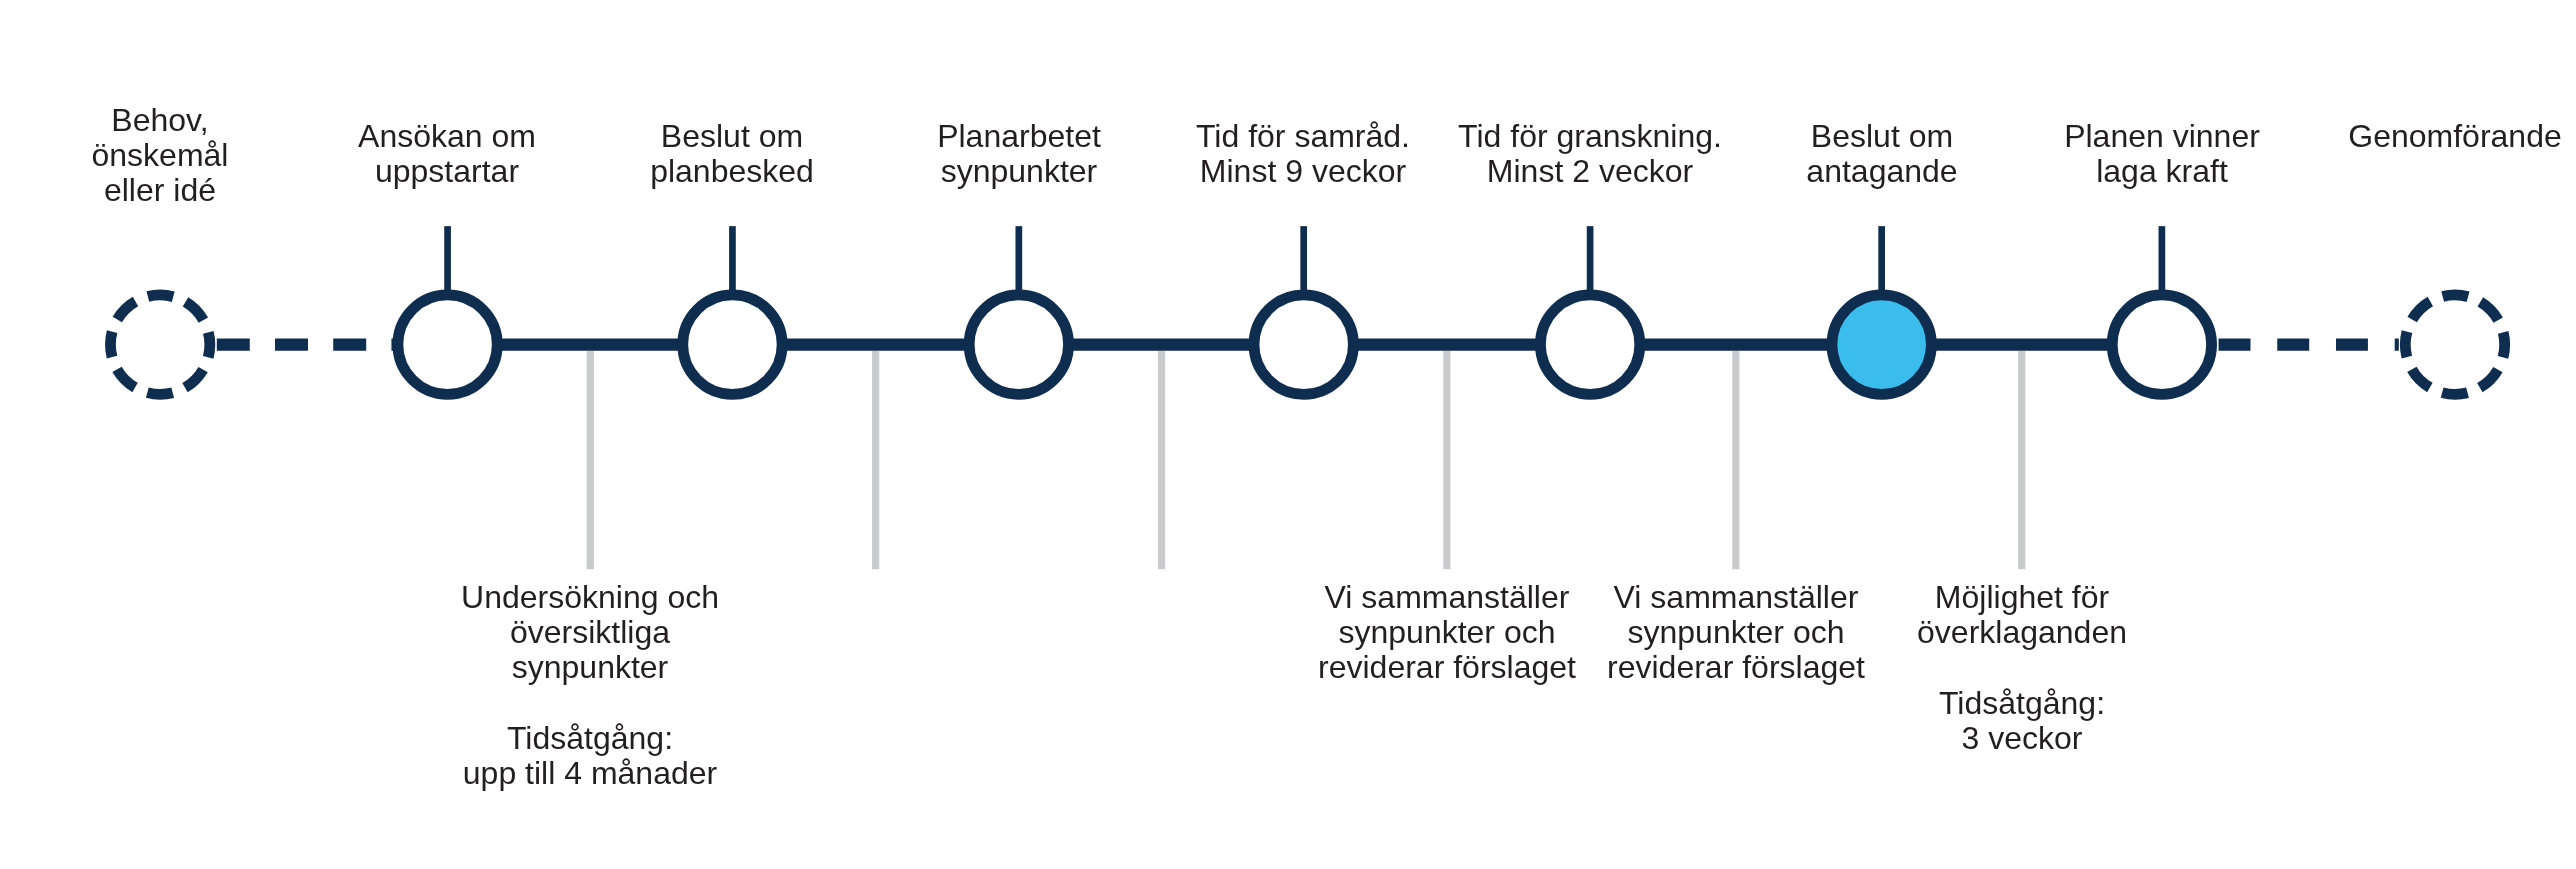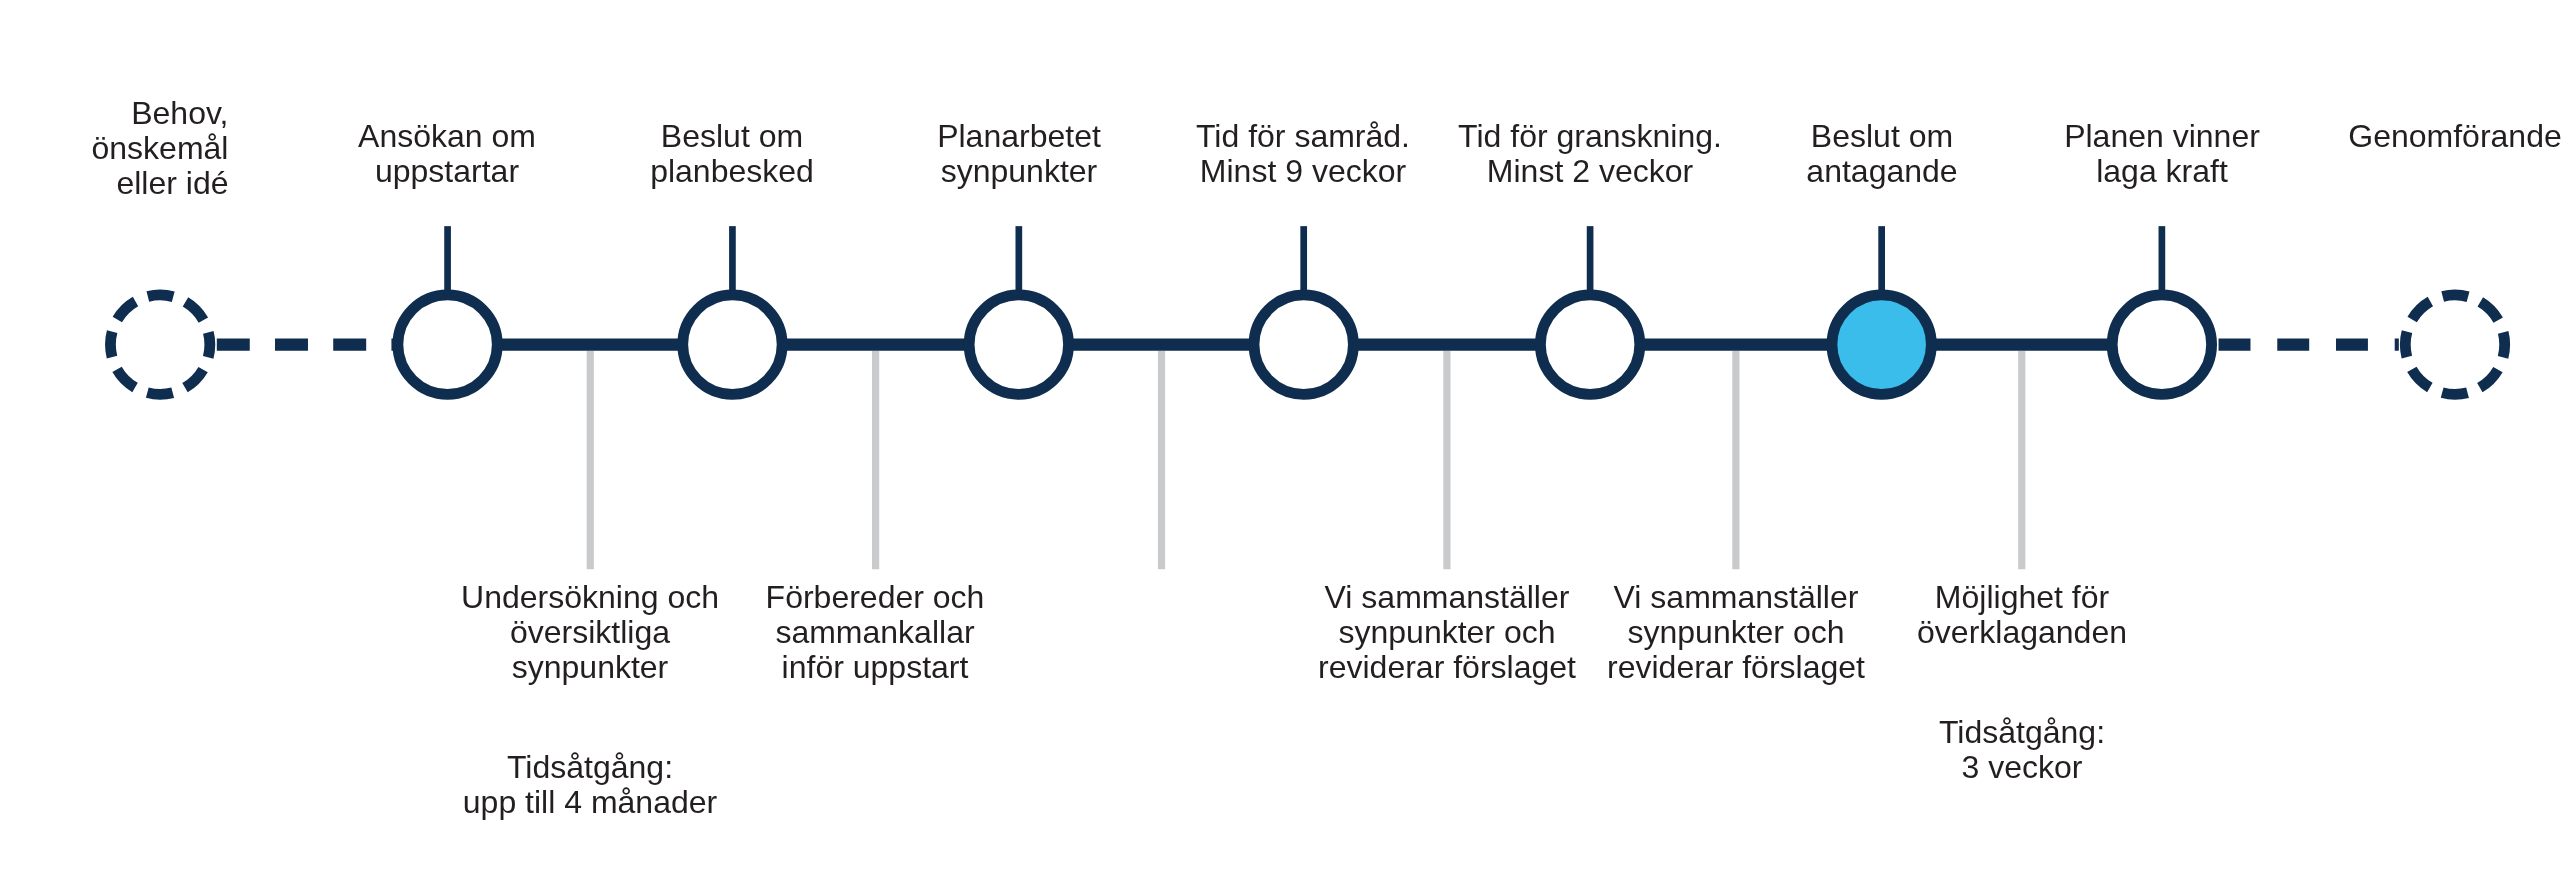--- a/index.html
+++ b/index.html
@@ -24,34 +24,34 @@
   .top-label{
     position:absolute;
     top:119px;
     transform:translateX(-50%);
     white-space:pre;
     text-align:center;
     font-size:32px;
     line-height:35px;
     color:var(--text);
   }
-  .top-label.tall{top:96px;text-align:right;}
+  .top-label.tall{top:103px;}
   .note{
     position:absolute;
     top:580px;
     transform:translateX(-50%);
     text-align:center;
   }
   .note-text,.note-duration{
     white-space:pre;
     font-size:32px;
     line-height:35px;
     color:var(--text);
   }
-  .note-duration{margin-top:65px;}
+  .note-duration{margin-top:36px;}
   .note-duration:empty{display:none;}
 </style>
 </head>
 <body>
 
 <div class="canvas">
 
   <svg class="art" width="2628" height="869" viewBox="0 0 5100 1687">
 
     <line class="gray-stroke" x1="1145" y1="681" x2="1145" y2="1105" stroke-width="14"></line>
@@ -104,26 +104,20 @@
 laga kraft</div>
   <div class="top-label" style="left:2455px">Genomförande</div>
 
   <div class="note" style="left:590px">
     <div class="note-text">Undersökning och
 översiktliga
 synpunkter</div>
     <div class="note-duration">Tidsåtgång:
 upp till 4 månader</div>
   </div>
-  <div class="note" style="left:875px">
-    <div class="note-text">Förbereder och
-sammankallar
-inför uppstart</div>
-
-  </div>
   <div class="note" style="left:1447px">
     <div class="note-text">Vi sammanställer
 synpunkter och
 reviderar förslaget</div>
 
   </div>
   <div class="note" style="left:1736px">
     <div class="note-text">Vi sammanställer
 synpunkter och
 reviderar förslaget</div>

